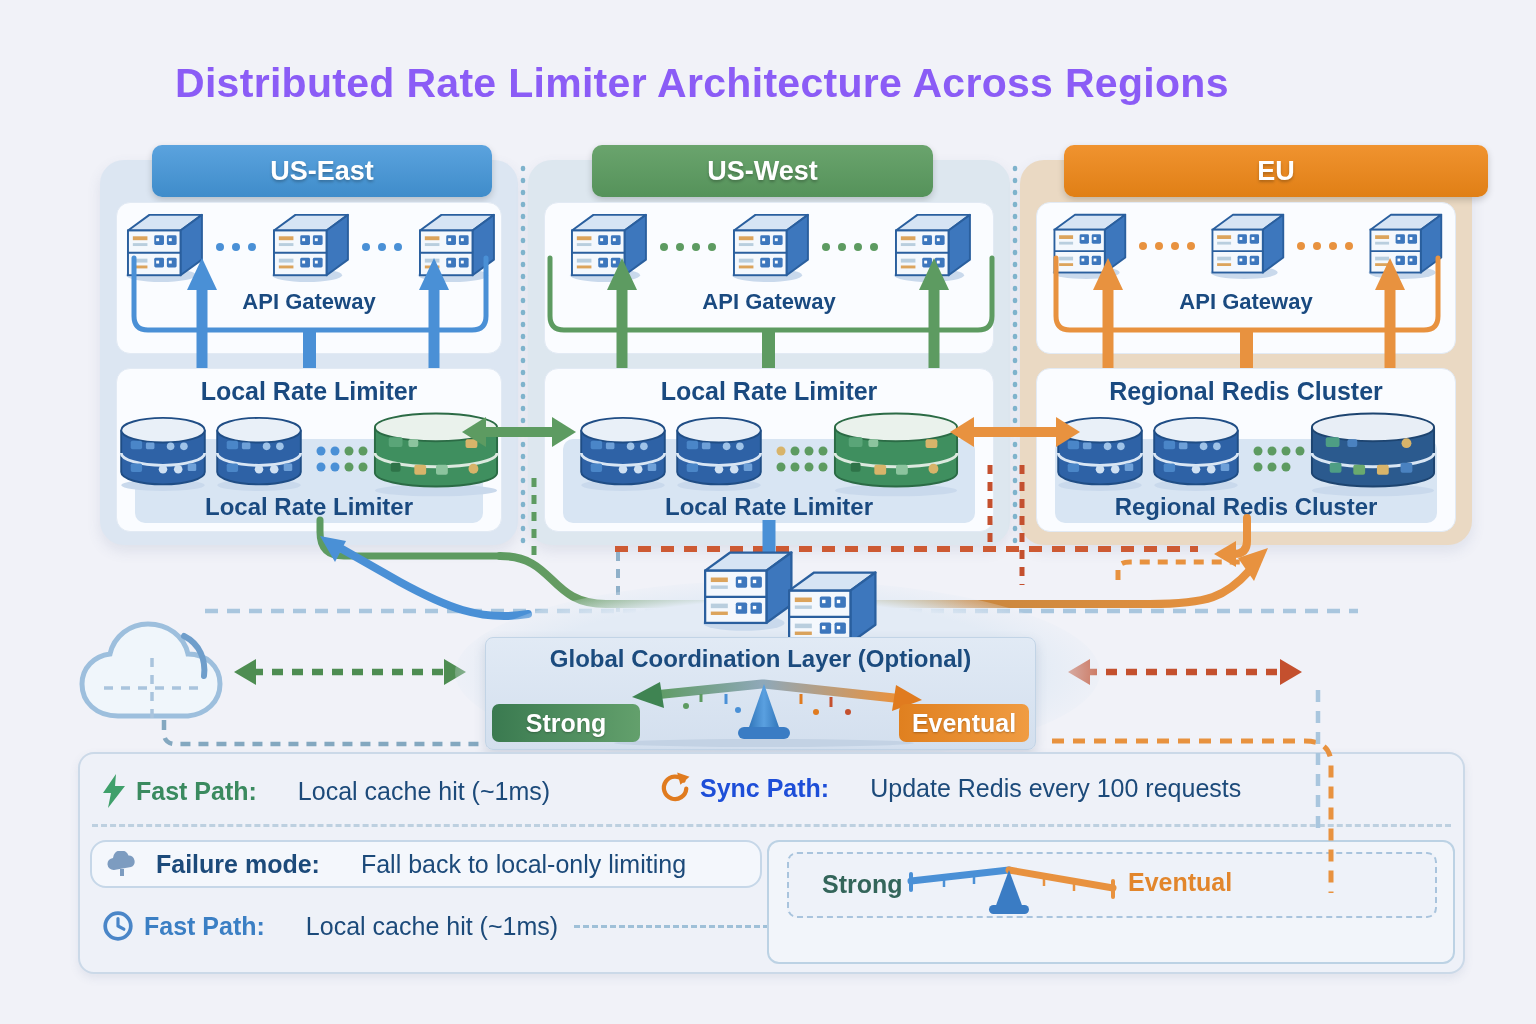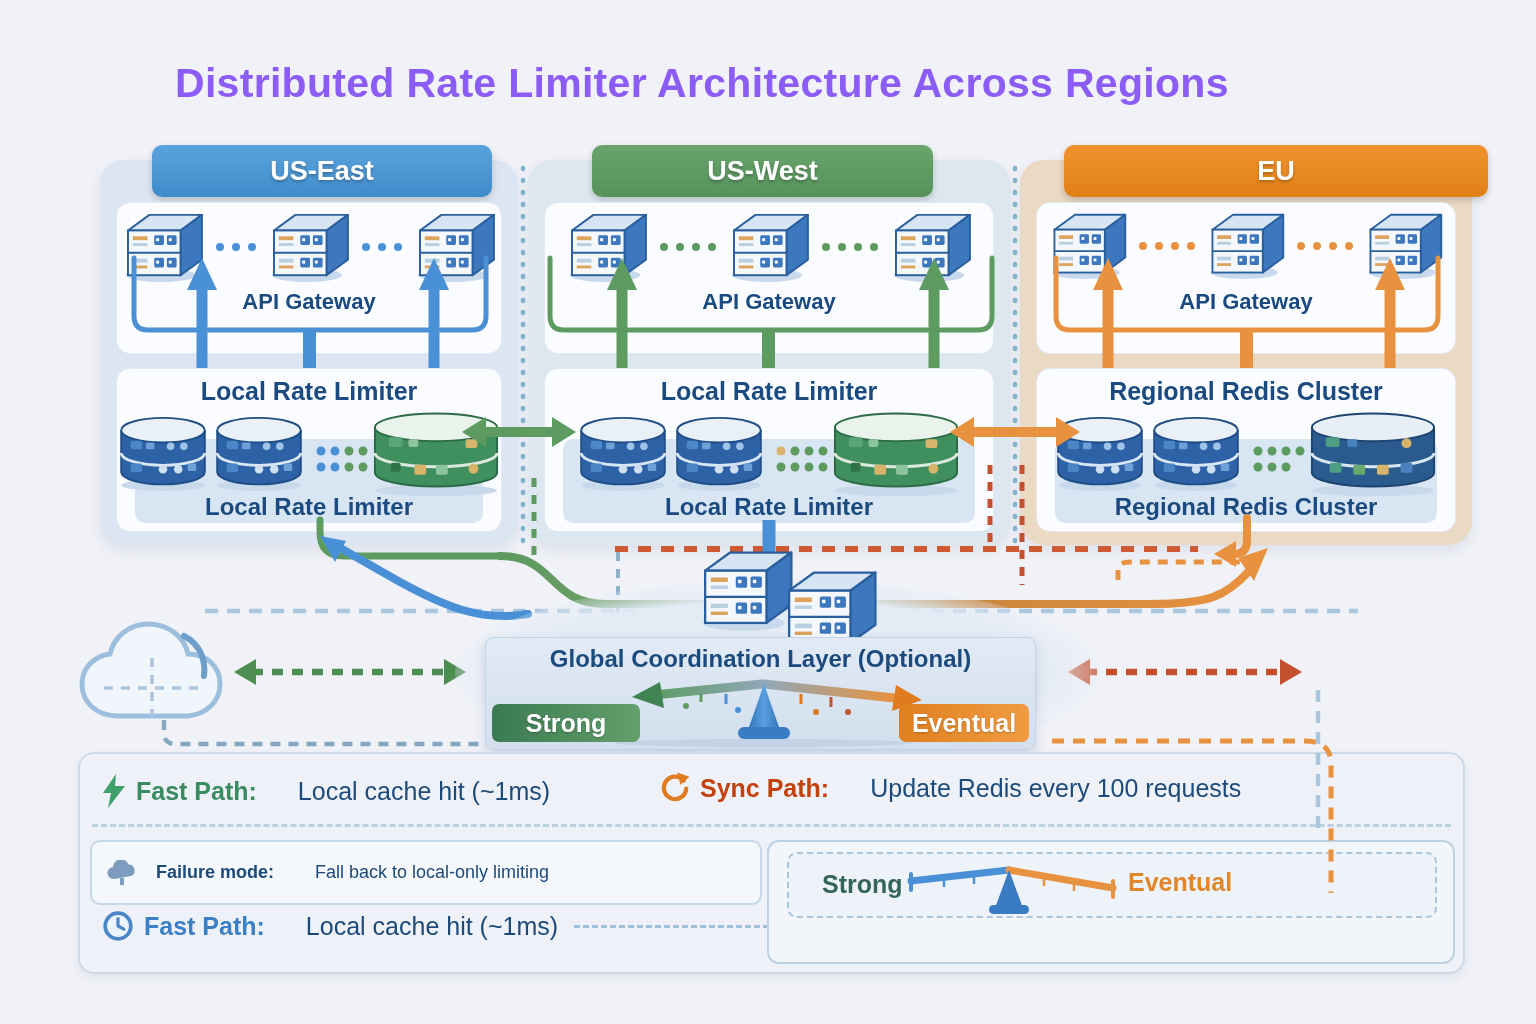--- a/index.html
+++ b/index.html
@@ -48,24 +48,24 @@
   .badge.eventual{right:6px;top:66px;width:130px;background:linear-gradient(90deg,#e0801f,#f09c42);}
 
   .cloud-left{position:absolute;left:66px;top:606px;z-index:2;}
 
   
   .legend{position:absolute;left:78px;top:752px;width:1383px;height:218px;z-index:4;background:#eef1f8;
           border:2px solid #cbd9e8;border-radius:16px;box-shadow:0 4px 10px rgba(80,100,140,.10);}
   .lrow{position:absolute;display:flex;align-items:center;font-size:25px;color:#1c4a7a;white-space:nowrap;}
   .licon{display:flex;align-items:center;margin-right:10px;}
   .llabel{font-weight:bold;margin-right:9px;}
-  .lab-green{color:#3a8a5f;} .lab-orange{color:#c2410c;} .lab-blue{color:#3b7fc4;} .lab-navy{color:#1c4a7a;margin-left:32px;}
+  .lab-green{color:#3a8a5f;} .lab-orange{color:#1d4ed8;} .lab-blue{color:#3b7fc4;} .lab-navy{color:#1c4a7a;margin-left:32px;}
   .lsep{position:absolute;left:12px;right:12px;top:70px;border-top:3px dashed #bdd0e0;}
-  .failbox{position:absolute;left:10px;top:86px;width:672px;height:65px;background:#f4f7fc;border:2px solid #c6d7e8;
-           border-radius:10px;display:flex;align-items:center;padding-left:14px;font-size:18px;color:#1c4a7a;box-sizing:border-box;white-space:nowrap;}
+  .failbox{position:absolute;left:10px;top:86px;width:672px;height:48px;background:#f4f7fc;border:2px solid #c6d7e8;
+           border-radius:16px;display:flex;align-items:center;padding-left:14px;font-size:25px;color:#1c4a7a;box-sizing:border-box;white-space:nowrap;}
   .dashtail{width:195px;border-top:3px dashed #9fc0d8;margin-left:16px;}
   .tobox{position:absolute;left:687px;top:86px;width:688px;height:124px;background:#f2f5fa;border:2px solid #bcd2e4;border-radius:12px;box-sizing:border-box;}
   .toinner{position:absolute;left:18px;top:10px;width:650px;height:66px;border:2px dashed #a9c4dd;border-radius:10px;background:#eef2f9;box-sizing:border-box;}
   .tstrong{position:absolute;left:33px;top:16px;font-size:25px;font-weight:bold;color:#33655a;}
   .teventual{position:absolute;left:339px;top:14px;font-size:25px;font-weight:bold;color:#e2862c;}
   .toseesaw{position:absolute;left:110px;top:0;}
   .torow{position:absolute;left:26px;top:86px;display:flex;align-items:center;font-size:23px;color:#1c4a7a;white-space:nowrap;}
 </style>
 </head>
 <body>

